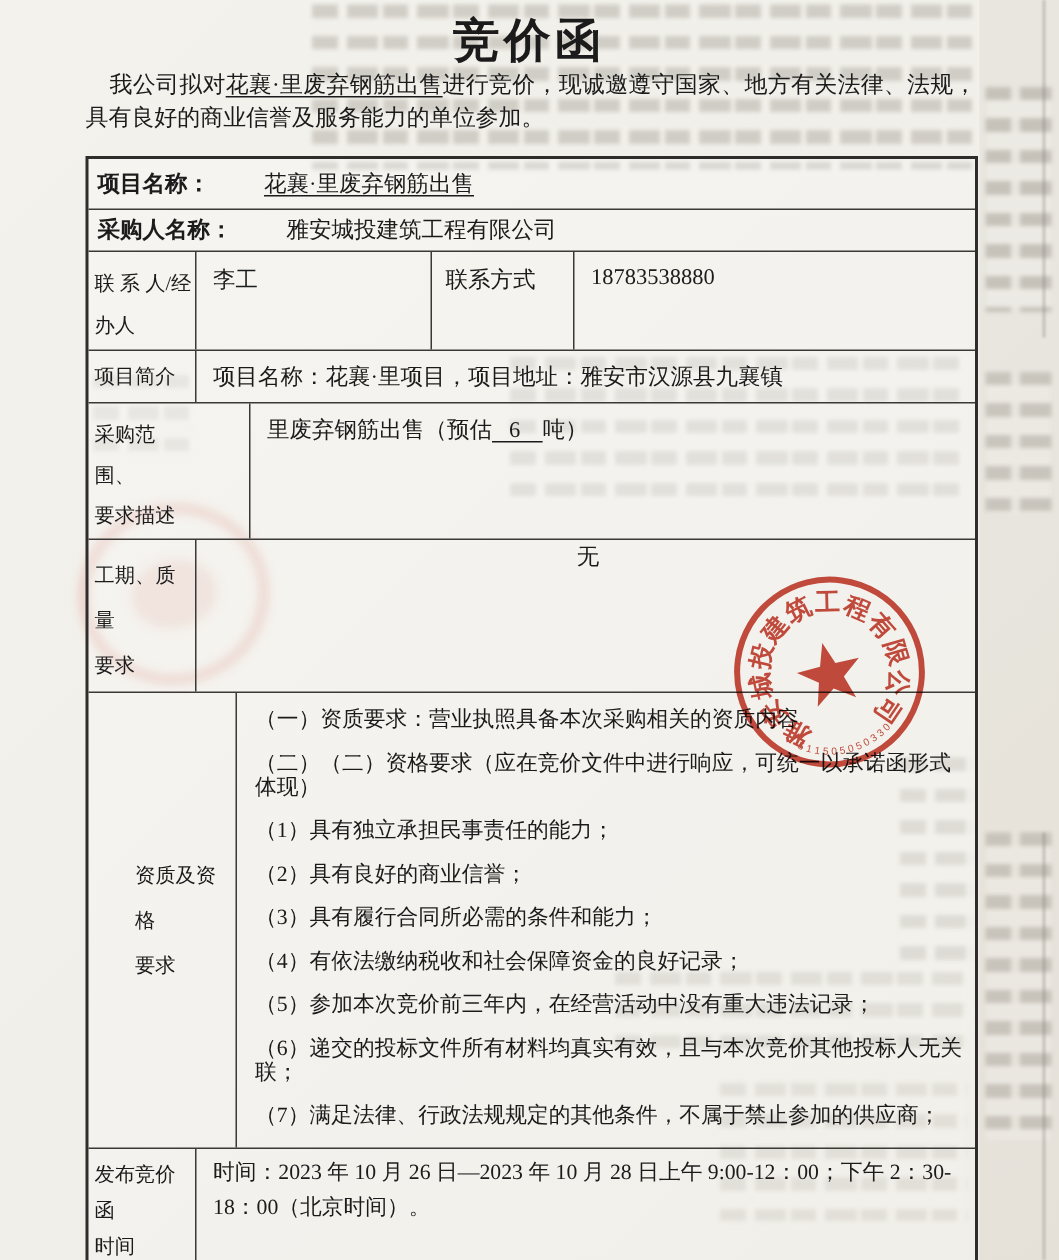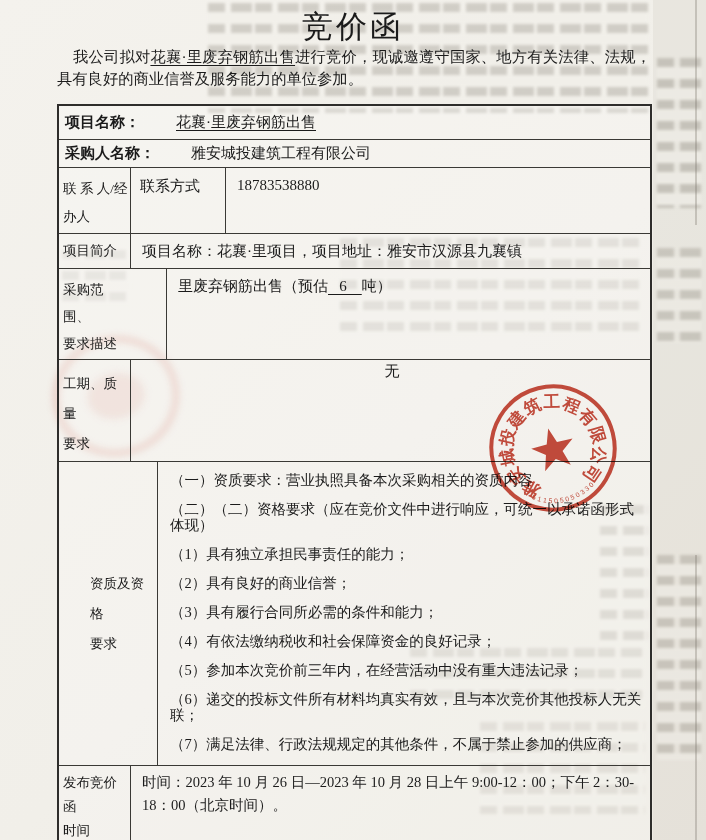--- a/index.html
+++ b/index.html
@@ -16,21 +16,21 @@
                                 rgba(118,112,100,.6) 23px 44px, rgba(118,112,100,0) 44px 47px);}
   .vline{position:absolute;width:2px;background:rgba(120,115,105,.32);filter:blur(.7px);}
   .margin-shade{position:absolute;left:653px;top:0;width:53px;height:840px;background:rgba(196,188,176,.18);}
   .ghost-stamp{position:absolute;left:52px;top:335px;width:112px;height:106px;border:8px solid rgba(198,70,55,.17);
     border-radius:50%;filter:blur(3px);transform:rotate(-10deg);}
   .ghost-stamp::after{content:"";position:absolute;inset:28% 24%;background:rgba(198,70,55,.12);
     border-radius:50%;filter:blur(2px);}
 
   
   .title{position:absolute;top:6px;left:0;width:706px;text-align:center;
-         font-size:31px;font-weight:normal;letter-spacing:3px;}
+         font-size:31px;font-weight:bold;letter-spacing:3px;}
   .intro{position:absolute;left:57px;top:46px;width:594px;margin:0;
          font-size:15.3px;line-height:21.5px;text-indent:16px;text-align:justify;}
   .u{text-decoration:underline;text-underline-offset:3px;}
   .u-pre{text-decoration:underline;text-underline-offset:3px;white-space:pre;}
 
   
   .doc-table{position:absolute;left:57px;top:104px;width:595px;box-sizing:border-box;
              border:2px solid #2e2d2b;background:rgba(255,255,255,.22);font-size:15px;}
   .tr{display:flex;border-top:1px solid var(--line);}
   .tr:first-child{border-top:none;}
@@ -98,20 +98,21 @@
     <div class="tr r2">
       <div class="td full vc">
           <span class="lbl">采购人名称：</span>
           <span>雅安城投建筑工程有限公司</span>
         </div>
     </div>
 
     <div class="tr r3">
       <div class="td label-cell c-contact-label">联 系 人/经
 办人</div>
+      <div class="td c-name">李工</div>
       <div class="td c-method">联系方式</div>
       <div class="td c-phone content-cell">18783538880</div>
     </div>
 
     <div class="tr r4">
       <div class="td label-cell vc">项目简介</div>
       <div class="td content-cell vc">项目名称：花襄·里项目，项目地址：雅安市汉源县九襄镇</div>
     </div>
 
     <div class="tr r5">

